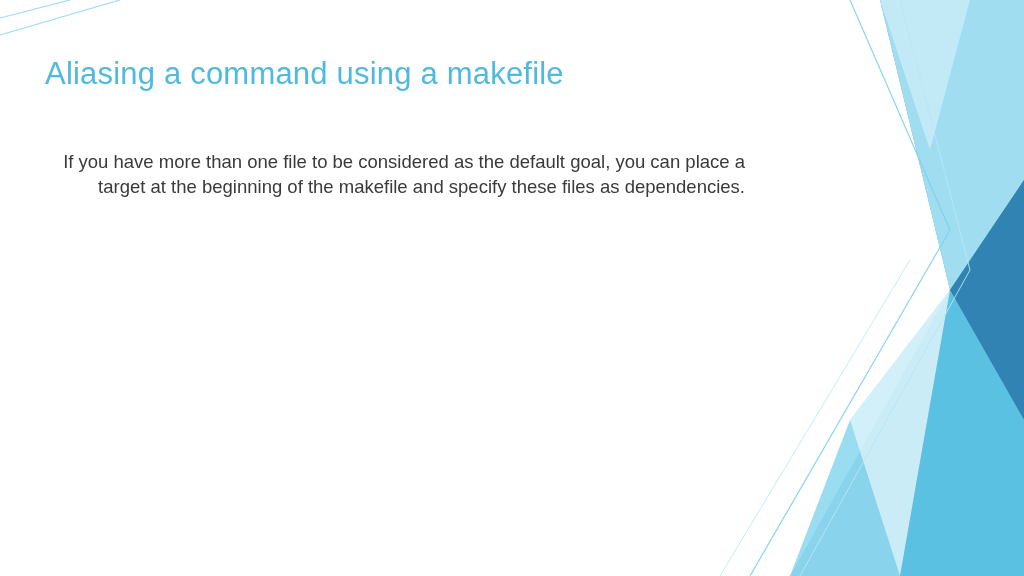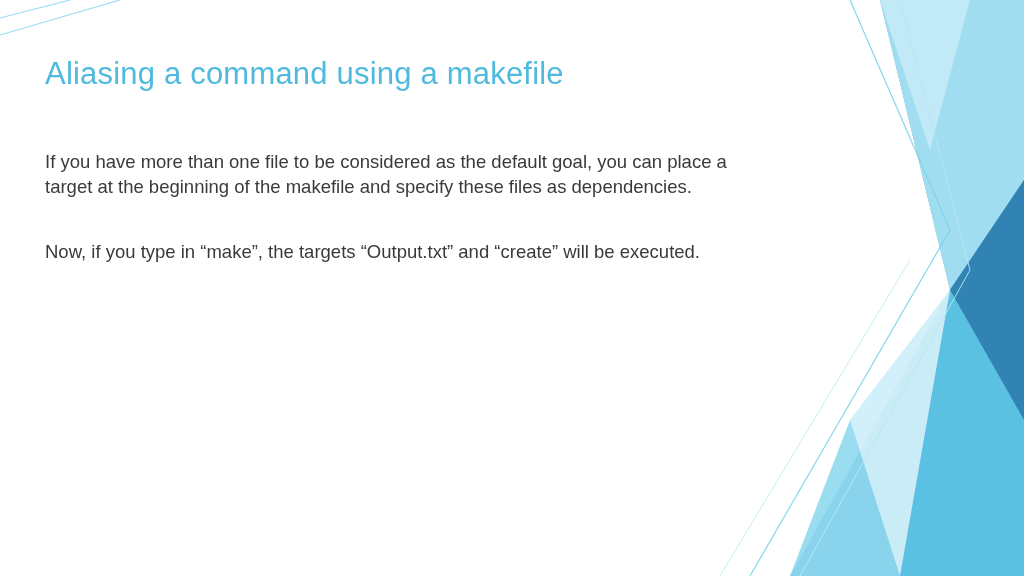--- a/index.html
+++ b/index.html
@@ -1,21 +1,21 @@
 <!DOCTYPE html>
 <html><head>
 <meta charset="utf-8">
 <style>
   * { margin: 0; padding: 0; box-sizing: border-box; }
   html, body { width: 1024px; height: 576px; overflow: hidden; font-family: Verdana, Geneva, sans-serif; background: #fff; }
   .slide { position: relative; width: 1024px; height: 576px; background: #ffffff; }
   .bg-svg { position: absolute; top: 0; left: 0; width: 1024px; height: 576px; pointer-events: none; }
   .content { position: absolute; top: 55px; left: 45px; width: 700px; }
   .title { font-size: 31px; font-weight: 400; color: #4fb9de; letter-spacing: 0.2px; margin-bottom: 58px; line-height: 1.2; }
-  .body-text { font-size: 18.5px; color: #3a3a3a; line-height: 1.35; margin-bottom: 40px; font-weight: 400; }
+  .body-text { font-size: 18.5px; color: #3a3a3a; line-height: 1.35; margin-bottom: 40px; font-weight: 400; text-align: right; }
 </style>
 </head>
 <body>
 
 <div class="slide">
 
   <svg class="bg-svg" viewBox="0 0 1024 576" preserveAspectRatio="none">
 
     <polygon points="1024,0 1024,576 790,576 950,290 880,0" fill="#4f9ec9" opacity="0.95"></polygon>
     <polygon points="880,0 1024,0 1024,180 950,290" fill="#a9e3f5" opacity="0.9"></polygon>
@@ -31,16 +31,15 @@
     <line x1="970" y1="270" x2="900" y2="0" stroke="#b7e7f4" stroke-width="1" opacity="0.9"></line>
     <line x1="720" y1="576" x2="910" y2="260" stroke="#a9e3f5" stroke-width="1" opacity="0.7"></line>
 
     <line x1="0" y1="35" x2="120" y2="0" stroke="#8fd9ef" stroke-width="1.2" opacity="0.9"></line>
     <line x1="0" y1="18" x2="70" y2="0" stroke="#8fd9ef" stroke-width="1.2" opacity="0.9"></line>
   </svg>
 
   <div class="content">
     <h1 class="title">Aliasing a command using  a makefile</h1>
     <p class="body-text">If you have more than one file to be considered as the default goal, you can place a target at the beginning of the makefile and specify these files as dependencies.</p>
-    <p class="body-text">Now, if you type in “make”, the targets “Output.txt” and “create” will be executed.</p>
   </div>
 
 </div>
 
 </body></html>

